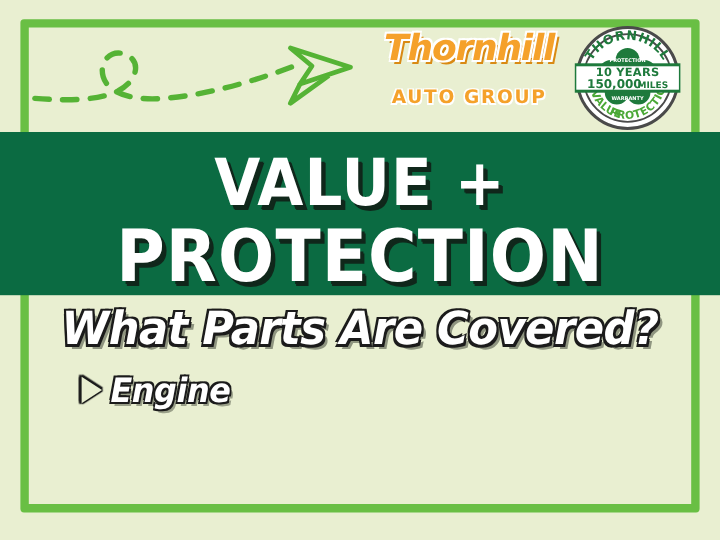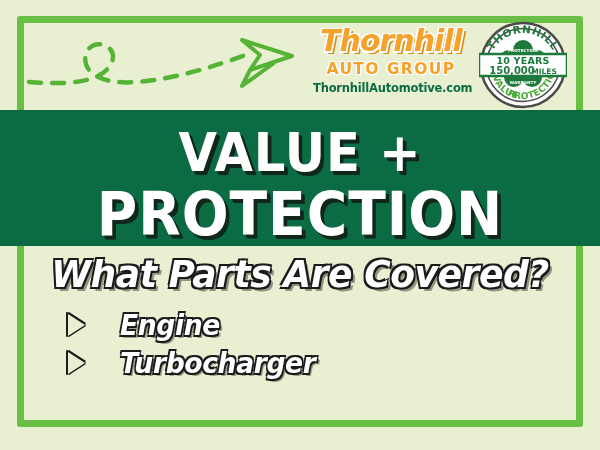--- a/index.html
+++ b/index.html
@@ -76,21 +76,21 @@
       -1.5px 1.5px 0 #ffffff, 1.5px 1.5px 0 #ffffff,
       3px 3px 0 #d98a14;
   }
   .logo-sub {
     font-family: "DejaVu Sans", sans-serif;
     font-size: 15.5px;
     font-weight: bold;
     letter-spacing: 1.4px;
     color: #f5a12a;
     line-height: 18px;
-    margin-top: 4px;
+    margin-top: 16px;
     text-shadow:
       -1.2px -1.2px 0 #ffffff, 1.2px -1.2px 0 #ffffff,
       -1.2px 1.2px 0 #ffffff, 1.2px 1.2px 0 #ffffff;
   }
   .logo-url {
     font-family: "DejaVu Sans", sans-serif;
     font-size: 11.5px;
     font-weight: bold;
     color: #0b6b42;
     line-height: 14px;
@@ -160,21 +160,20 @@
     position: absolute;
     top: 0;
   }
   .col-left  { left: 68px; }
   .col-right { left: 312px; }
 
   .part-row {
     display: flex;
     align-items: center;
     height: 38px;
-    gap: 28px;
   }
   .bullet {
     flex: 0 0 auto;
     width: 0;
     height: 0;
     margin-right: 7px;
     border-top: 11px solid transparent;
     border-bottom: 11px solid transparent;
     border-left: 17px solid #e9efd1;
     filter: drop-shadow(1.5px 0 0 #1b1b1b) drop-shadow(-1.5px 0 0 #1b1b1b)
@@ -213,21 +212,20 @@
                  C 150 55, 190 42, 222 30" fill="none" stroke="#55b335" stroke-width="4.5" stroke-linecap="round" stroke-dasharray="12 11"></path>
         <path d="M216 16 L 266 32 L 224 46 L 234 31 Z" fill="none" stroke="#55b335" stroke-width="4" stroke-linejoin="round"></path>
         <path d="M224 46 L 216 62 L 248 39" fill="none" stroke="#55b335" stroke-width="4" stroke-linejoin="round"></path>
       </svg>
     </div>
   </div>
 
   <div class="logo">
     <div class="logo-word">Thornhill</div>
     <div class="logo-sub">AUTO GROUP</div>
-    <div class="logo-url">ThornhillAutomotive.com</div>
   </div>
 
   <div class="seal">
     <svg width="88" height="88" viewBox="0 0 88 88">
       <defs>
         <path id="arcTop" d="M 10 46 A 34 34 0 0 1 78 46" fill="none"></path>
         <path id="arcBot" d="M 12 46 A 32 32 0 0 0 76 46" fill="none"></path>
       </defs>
       <circle cx="44" cy="44" r="42" fill="#ffffff"></circle>
       <circle cx="44" cy="44" r="42" fill="none" stroke="#4a4a4a" stroke-width="2.5"></circle>
@@ -269,22 +267,18 @@
   </div>
 
   <div class="subhead">What Parts Are Covered?</div>
 
   <div class="parts">
     <div class="col col-left">
       <div class="part-row">
         <span class="bullet"></span>
         <span class="part-label">Engine</span>
       </div>
-      <div class="part-row">
-        <span class="bullet"></span>
-        <span class="part-label">Turbocharger</span>
-      </div>
     </div>
     <div class="col col-right">
     </div>
   </div>
 
 </div>
 
 </body></html>

